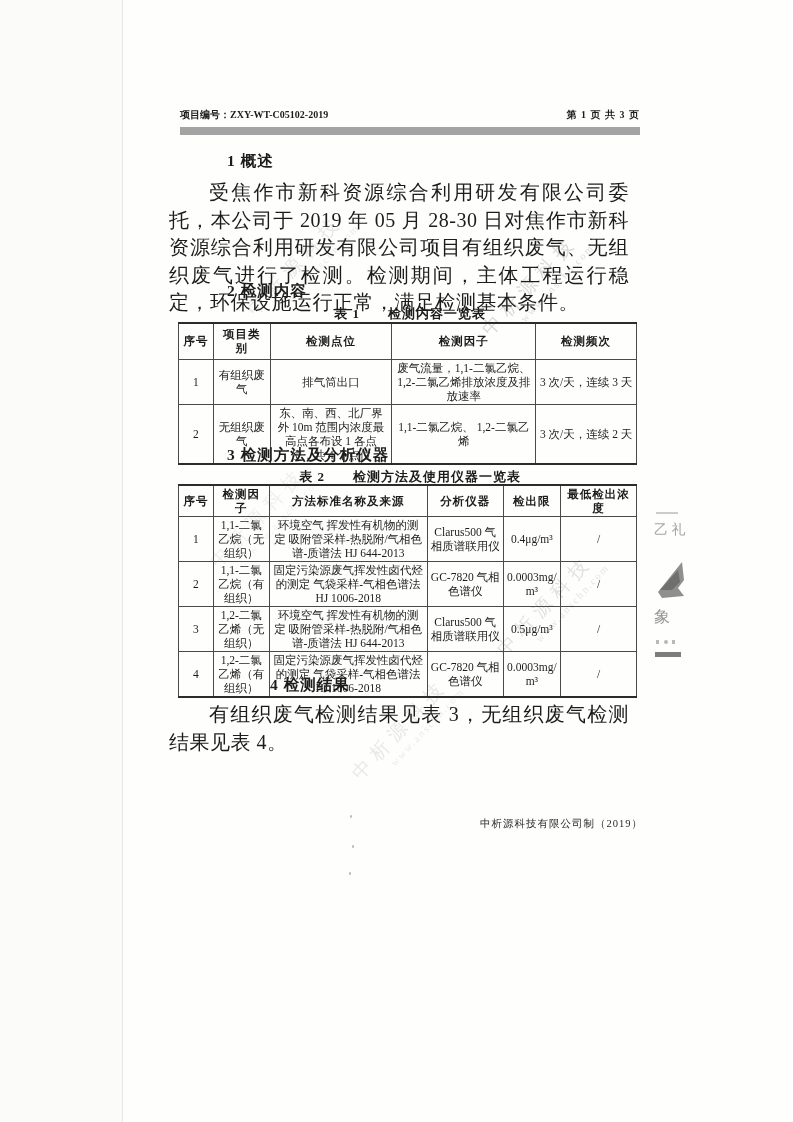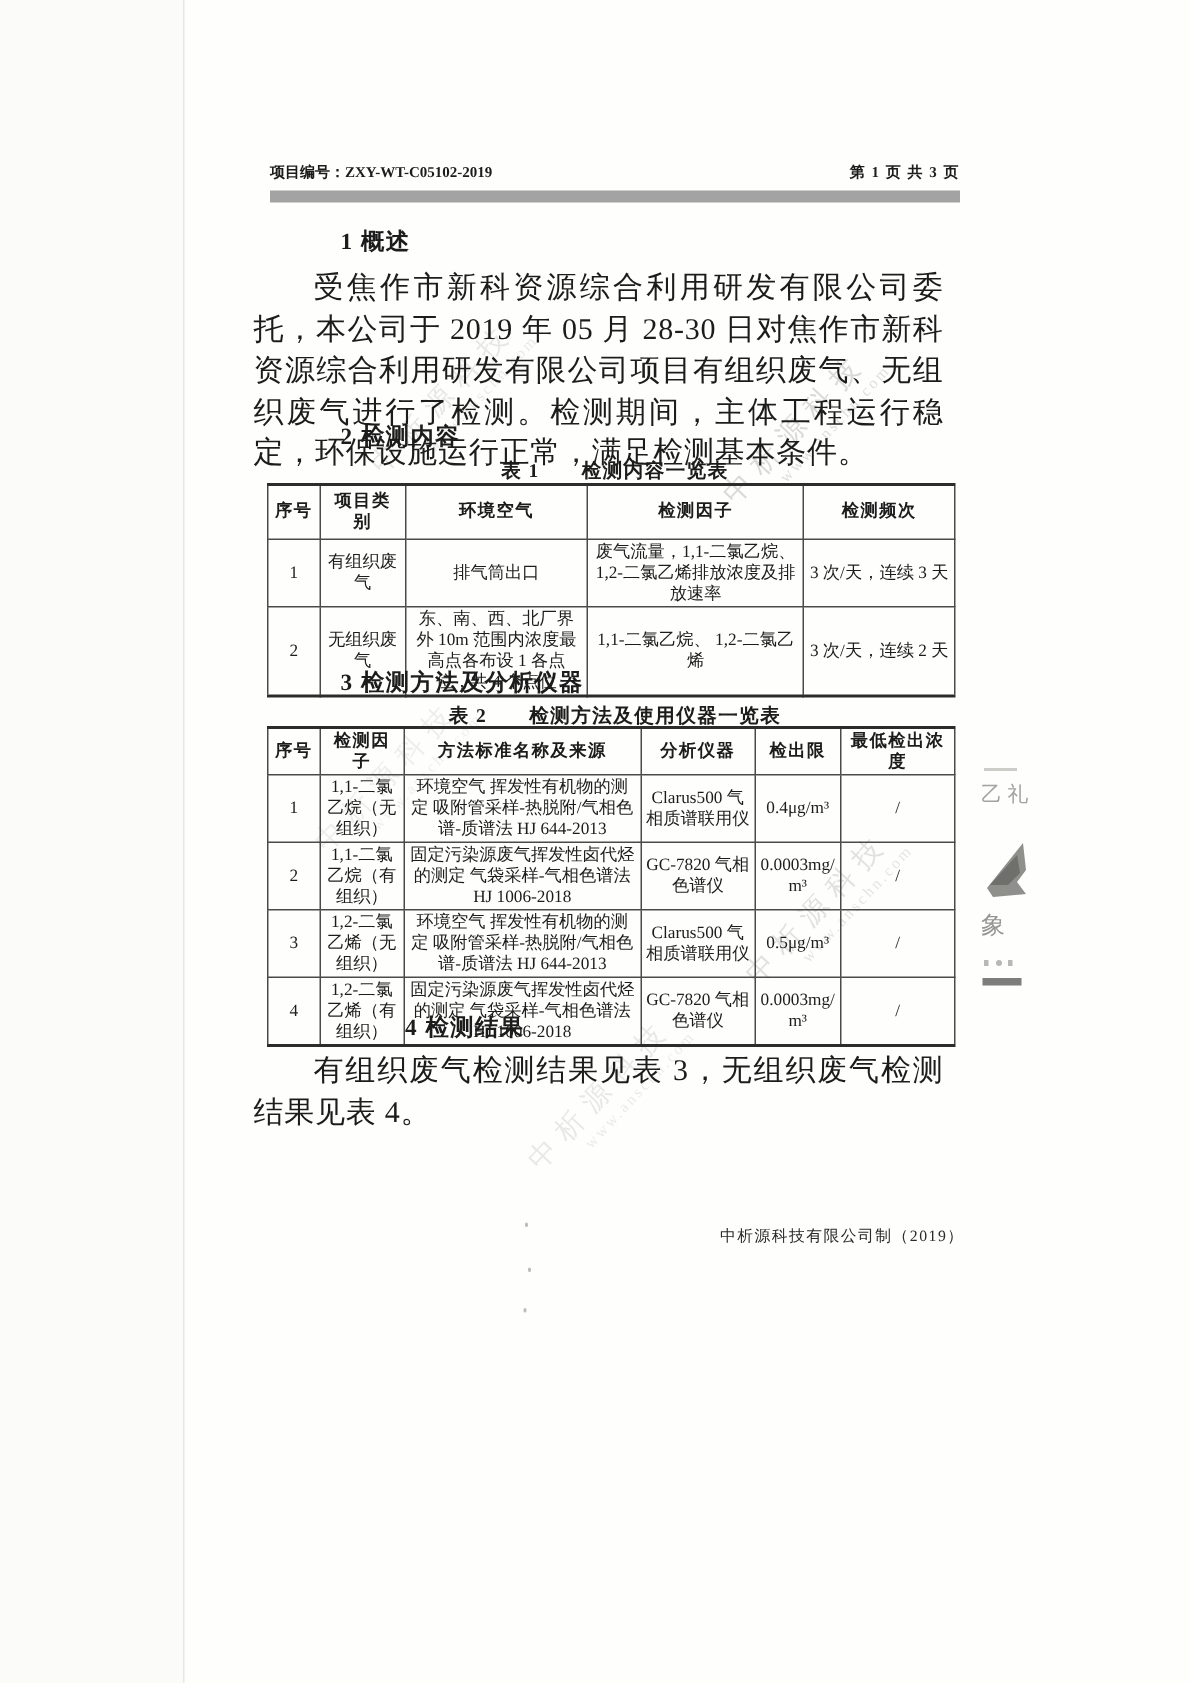--- a/index.html
+++ b/index.html
@@ -109,21 +109,21 @@
     <col style="width:7.6%">
       <col style="width:12.4%">
       <col style="width:26.6%">
     <col style="width:31.4%">
       <col style="width:22%">
   </colgroup>
   <tbody>
       <tr>
     <th>序号</th>
     <th>项目类别</th>
-    <th>环境空气</th>
+    <th>检测点位</th>
     <th>检测因子</th>
     <th>检测频次</th>
   </tr>
   <tr>
     <td>1</td>
     <td>有组织废气</td>
     <td>排气筒出口</td>
     <td>废气流量，1,1-二氯乙烷、 1,2-二氯乙烯排放浓度及排放速率</td>
     <td>3 次/天，连续 3 天</td>
   </tr>

